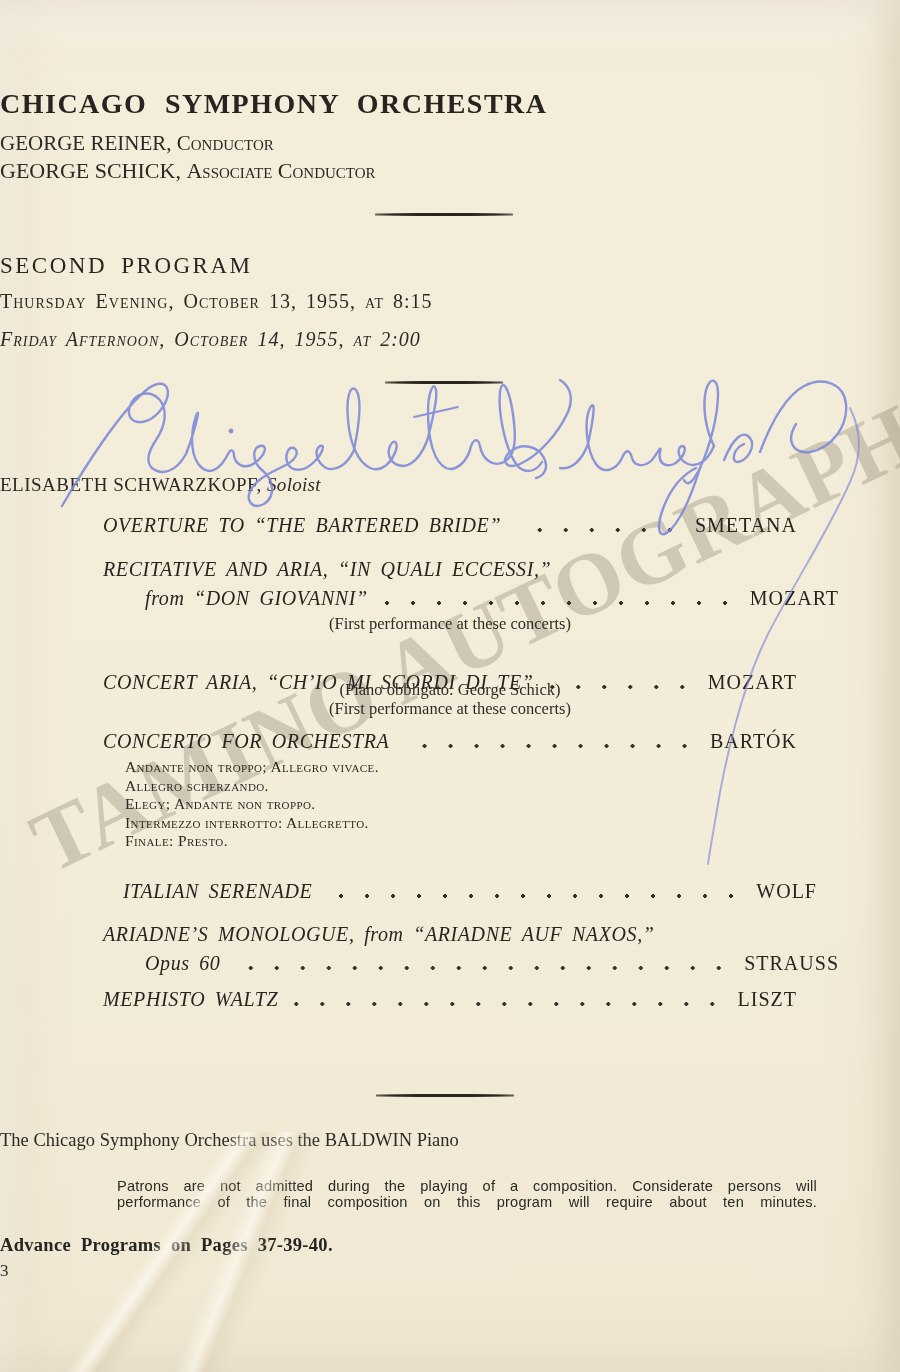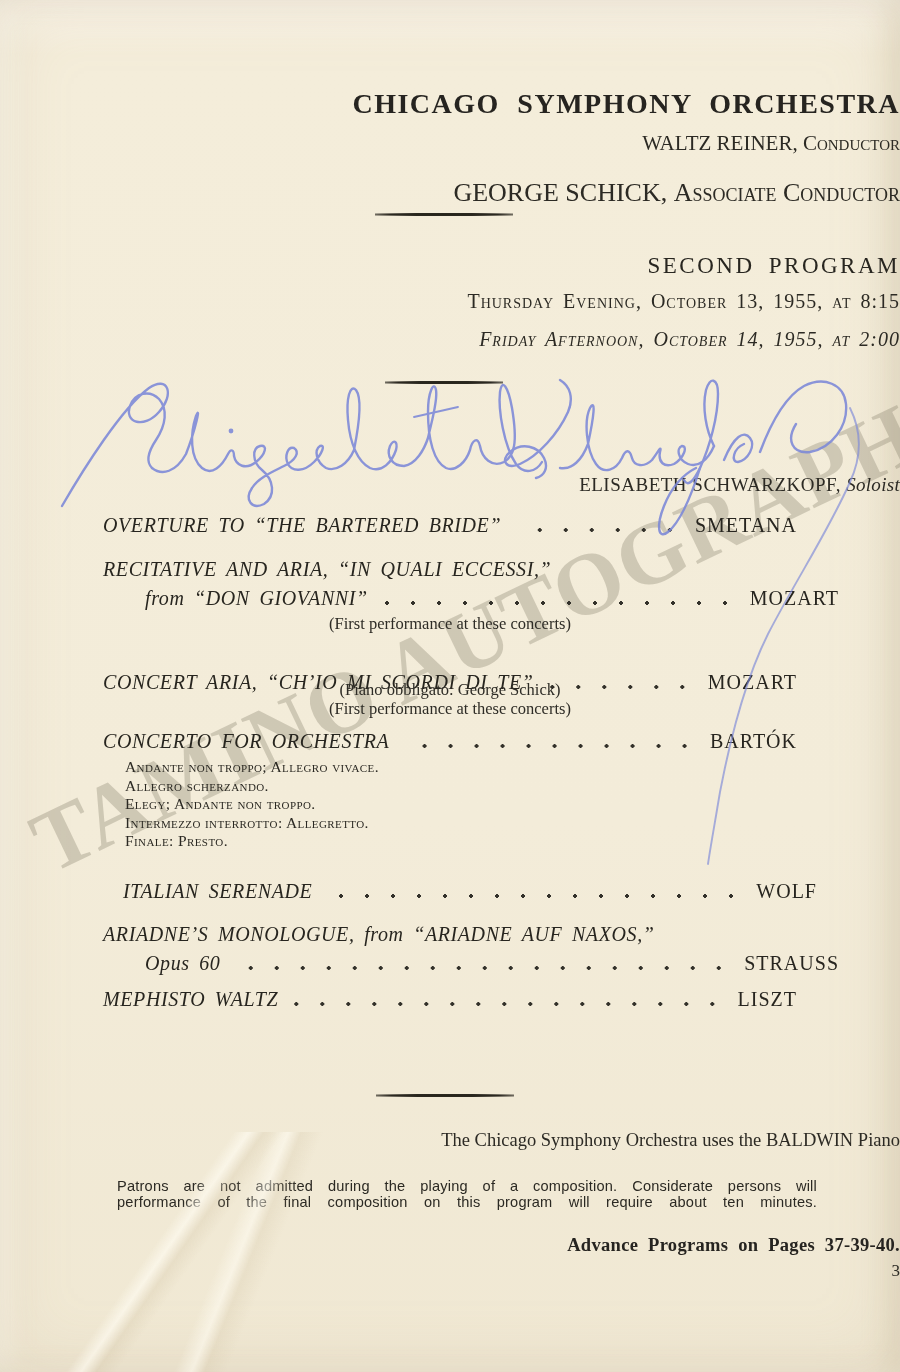--- a/index.html
+++ b/index.html
@@ -21,25 +21,25 @@
       inset 10px 0 22px rgba(255,253,246,.5);
   }
   .page::after{ 
     content:"";position:absolute;left:0;bottom:0;width:340px;height:240px;pointer-events:none;
     background:
       linear-gradient(125deg, transparent 46%, rgba(255,252,242,.9) 49%, rgba(205,190,158,.35) 52%, transparent 56%),
       linear-gradient(112deg, transparent 62%, rgba(255,252,242,.8) 66%, rgba(205,190,158,.3) 69%, transparent 74%);
     opacity:.7;
   }
   .abs{position:absolute;}
-  .ctr{left:0;width:100%;text-align:right;}
+  .ctr{left:0;width:100%;text-align:left;}
 
   .masthead-title{top:88px;font-size:28px;font-weight:bold;letter-spacing:1.5px;word-spacing:9px;color:#262420;}
   .cond-line{top:131px;font-size:21px;}
-  .assoc-line{top:178px;font-size:26px;}
+  .assoc-line{top:158px;font-size:22px;}
   .smallcaps{font-variant:small-caps;}
   .rule{height:3px;background:radial-gradient(ellipse at center,#262419 0%,#2b2820 55%,rgba(43,40,32,0) 100%);}
   .rule1{top:213px;left:375px;width:138px;}
   .rule2{top:381px;left:385px;width:118px;}
   .rule3{top:1094px;left:376px;width:138px;}
 
   .prog-title{top:253px;font-size:23px;letter-spacing:2.5px;word-spacing:6px;color:#282620;}
   .date-line{font-size:20px;font-variant:small-caps;letter-spacing:1px;word-spacing:3px;}
   .date1{top:290px;} .date2{top:328px;font-style:italic;}
 
@@ -78,21 +78,21 @@
 </style>
 </head>
 <body>
 
 <div class="page">
 
   <div class="abs watermark">TAMINO AUTOGRAPHS</div>
 
   <div class="abs ctr masthead-title">CHICAGO SYMPHONY ORCHESTRA</div>
   <div class="abs ctr cond-line">
-    <span>WALTZ REINER,</span>
+    <span>GEORGE REINER,</span>
     <span class="smallcaps">Conductor</span>
   </div>
   <div class="abs ctr assoc-line">
     <span>GEORGE SCHICK,</span>
     <span class="smallcaps">Associate Conductor</span>
   </div>
   <div class="abs rule rule1"></div>
 
   <div class="abs ctr prog-title">SECOND PROGRAM</div>
   <div class="abs ctr date-line date1">Thursday Evening, October 13, 1955, at 8:15</div>

